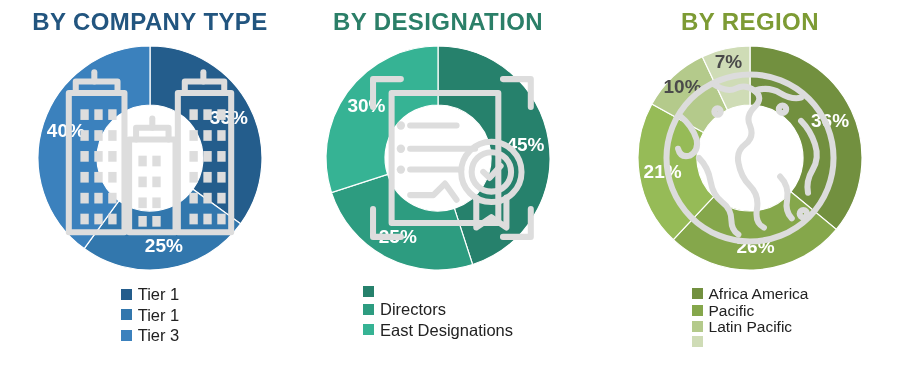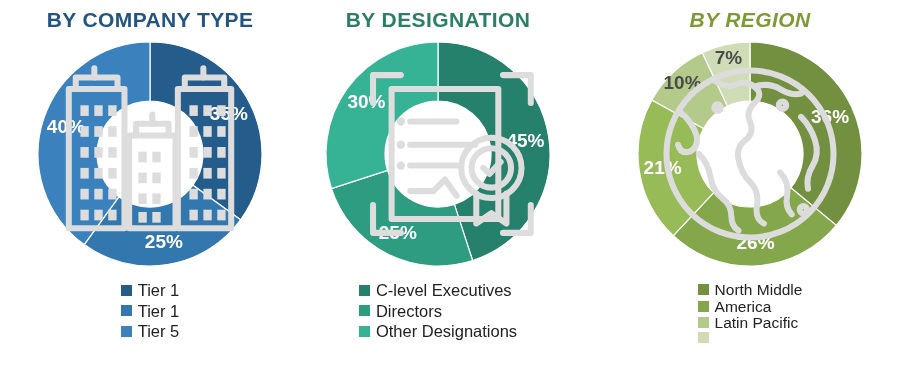--- a/index.html
+++ b/index.html
@@ -26,21 +26,21 @@
     display: flex;
     flex-direction: column;
     align-items: center;
   }
   #panel-company { left: 0px; }
   #panel-designation { left: 288px; }
   #panel-region { left: 600px; }
 
   .panel-title {
     margin-top: 8px;
-    font-size: 21px;
+    font-size: 24px;
     font-weight: bold;
     letter-spacing: 0.4px;
     text-align: left;
     white-space: nowrap;
   }
   .donut-wrap {
     position: relative;
     width: 232px;
     height: 232px;
     margin-top: 6px;
@@ -185,21 +185,21 @@
         <div class="legend-row">
           <span class="legend-swatch" style="background: rgb(36, 93, 140);"></span>
           <span class="legend-text">Tier 1</span>
         </div>
         <div class="legend-row">
           <span class="legend-swatch" style="background: rgb(50, 119, 173);"></span>
           <span class="legend-text">Tier 1</span>
         </div>
         <div class="legend-row">
           <span class="legend-swatch" style="background: rgb(59, 129, 189);"></span>
-          <span class="legend-text">Tier 5</span>
+          <span class="legend-text">Tier 3</span>
         </div>
       </div>
   </section>
 
   <section class="panel" id="panel-designation">
     <div class="panel-title" style="color: rgb(43, 127, 104);">BY DESIGNATION</div>
 
     <div class="donut-wrap">
       <svg viewBox="0 0 232 232">
         <g id="slices-1">
@@ -231,35 +231,34 @@
           <circle cx="34" cy="36" r="1.8"></circle>
           <circle cx="34" cy="46" r="1.8"></circle>
           <circle cx="34" cy="55" r="1.8"></circle>
         </g>
       </svg>
     </div>
 
     <div class="legend" id="legend-1">
         <div class="legend-row">
           <span class="legend-swatch" style="background: rgb(38, 129, 108);"></span>
-          <span class="legend-text">C-level Executives</span>
         </div>
         <div class="legend-row">
           <span class="legend-swatch" style="background: rgb(45, 156, 128);"></span>
           <span class="legend-text">Directors</span>
         </div>
         <div class="legend-row">
           <span class="legend-swatch" style="background: rgb(54, 179, 148);"></span>
-          <span class="legend-text">Other Designations</span>
+          <span class="legend-text">East Designations</span>
         </div>
       </div>
   </section>
 
   <section class="panel" id="panel-region">
-    <div class="panel-title" style="color: rgb(125, 155, 52); font-style: italic;">BY REGION</div>
+    <div class="panel-title" style="color: rgb(125, 155, 52);">BY REGION</div>
 
     <div class="donut-wrap">
       <svg viewBox="0 0 232 232">
         <g id="slices-2">
             <path d="M116 4 A112 112 0 0 1 202.2974831908884 187.39148685185324 L156.83720186711685 149.78347145668056 A53 53 0 0 0 116 63 Z" fill="#72903f" stroke="#ffffff" stroke-width="1.2"></path>
             <path d="M202.2974831908884 187.39148685185324 A112 112 0 0 1 39.3307241359869 197.6444862711981 L79.71900338577952 154.63533725333482 A53 53 0 0 0 156.83720186711685 149.78347145668056 Z" fill="#85a74b" stroke="#ffffff" stroke-width="1.2"></path>
             <path d="M39.3307241359869 197.6444862711981 A112 112 0 0 1 17.85365183508722 62.04358850060801 L69.5557459576752 90.46705527260914 A53 53 0 0 0 79.71900338577952 154.63533725333482 Z" fill="#96bb57" stroke="#ffffff" stroke-width="1.2"></path>
             <path d="M17.85365183508722 62.04358850060801 A112 112 0 0 1 68.31271934471174 14.659370123805871 L93.43369754705108 68.04416621930099 A53 53 0 0 0 69.5557459576752 90.46705527260914 Z" fill="#b4ca8b" stroke="#ffffff" stroke-width="1.2"></path>
             <path d="M68.31271934471174 14.659370123805871 A112 112 0 0 1 115.99999999999989 4 L115.99999999999994 63 A53 53 0 0 0 93.43369754705108 68.04416621930099 Z" fill="#cfdcb6" stroke="#ffffff" stroke-width="1.2"></path>
           </g>
@@ -284,25 +283,25 @@
           <circle cx="64" cy="29" r="1.6"></circle>
           <circle cx="73" cy="74" r="1.6"></circle>
           <circle cx="36" cy="30" r="1.4"></circle>
         </g>
       </svg>
     </div>
 
     <div class="legend legend-compact" id="legend-2">
         <div class="legend-row">
           <span class="legend-swatch" style="background: rgb(114, 144, 63);"></span>
-          <span class="legend-text">North Middle</span>
+          <span class="legend-text">Africa America</span>
         </div>
         <div class="legend-row">
           <span class="legend-swatch" style="background: rgb(133, 167, 75);"></span>
-          <span class="legend-text">America</span>
+          <span class="legend-text">Pacific</span>
         </div>
         <div class="legend-row">
           <span class="legend-swatch" style="background: rgb(180, 202, 139);"></span>
           <span class="legend-text">Latin Pacific</span>
         </div>
         <div class="legend-row">
           <span class="legend-swatch" style="background: rgb(207, 220, 182);"></span>
         </div>
       </div>
   </section>

